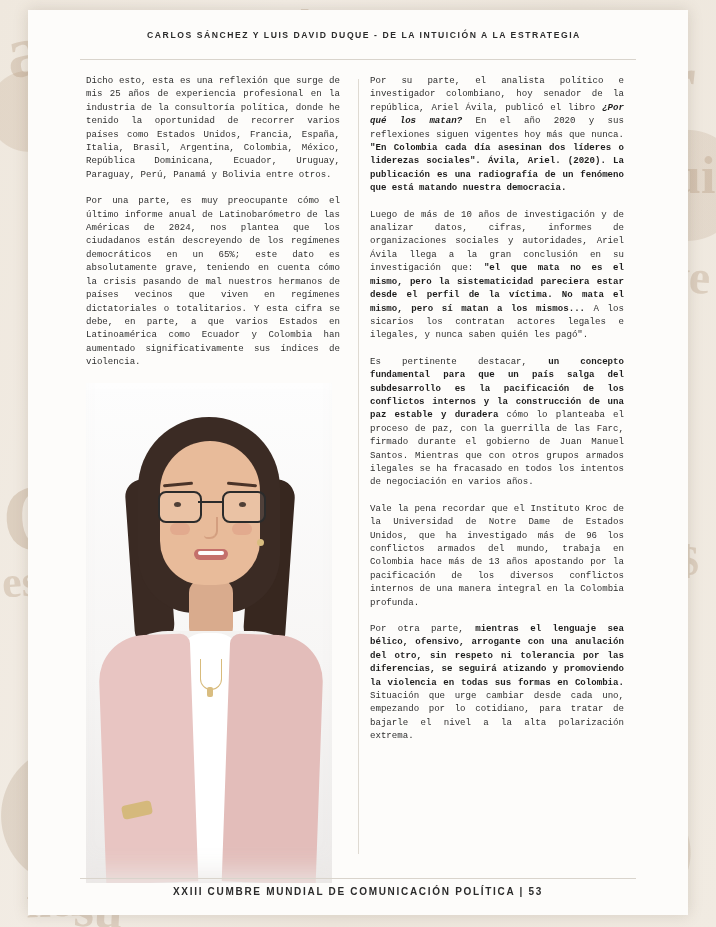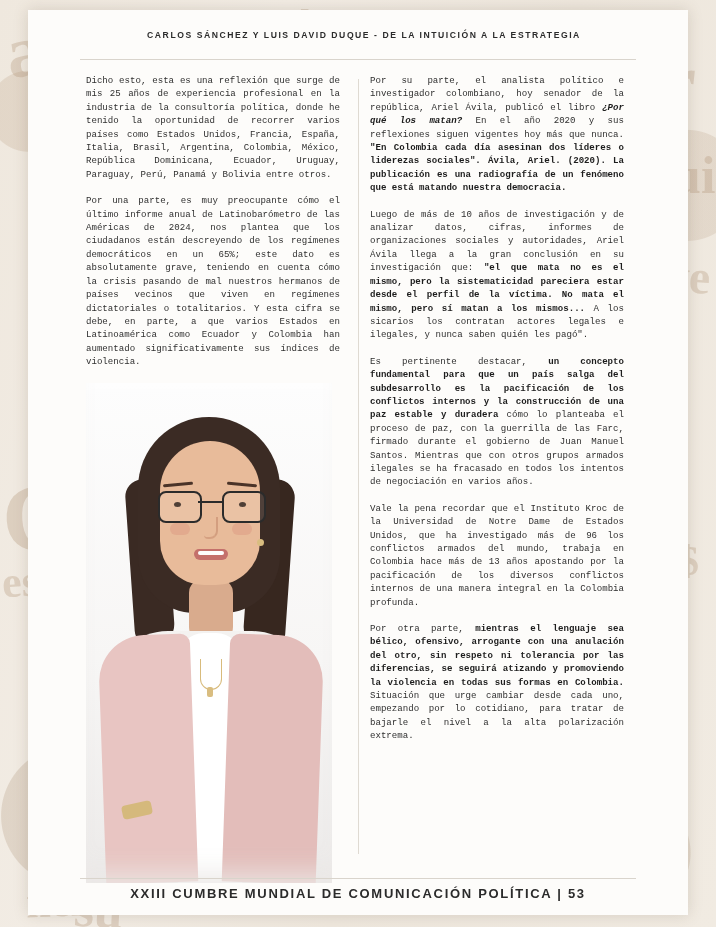--- a/index.html
+++ b/index.html
@@ -272,21 +272,21 @@
     width: 556px;
     height: 1px;
     background: #d9d4cc;
   }
   .footer-title {
     position: absolute;
     left: 0;
     top: 876px;
     width: 660px;
     text-align: center;
-    font-size: 13px;
+    font-size: 10px;
     letter-spacing: 1.7px;
     font-weight: 700;
     color: #2b2b2b;
     text-transform: uppercase;
   }
 </style>
 </head>
 <body>
 
 <div class="page">

